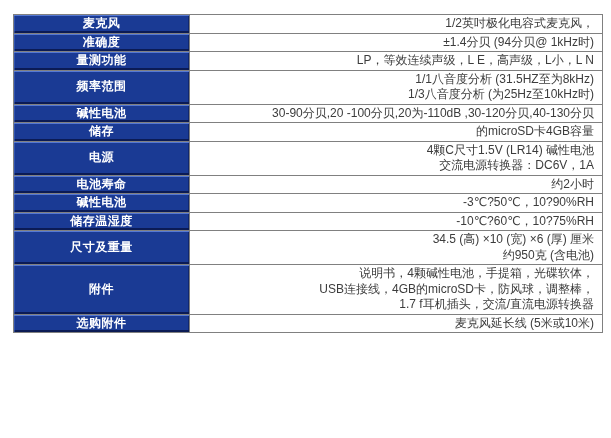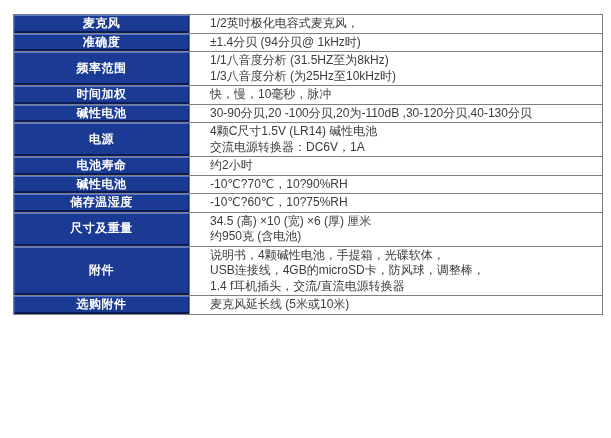--- a/index.html
+++ b/index.html
@@ -42,22 +42,22 @@
     letter-spacing: 0.5px;
     box-shadow:
       inset 0 1px 0 rgba(96, 132, 222, 0.85),
       inset 1px 0 0 rgba(70, 105, 200, 0.55),
       inset -1px 0 0 rgba(10, 24, 80, 0.55),
       inset 0 -2px 0 rgba(9, 22, 74, 0.85);
   }
   td.value {
     background: #ffffff;
     color: var(--value-fg, #3c3c3c);
-    text-align: left;
-    padding: 1px 20px;
+    text-align: right;
+    padding: 1px 8px;
   }
   td.value .ln {
     line-height: 15.5px;
     white-space: nowrap;
     overflow: hidden;
   }
 </style>
 </head>
 <body>
 
@@ -70,76 +70,82 @@
           <div class="ln">1/2英吋极化电容式麦克风，</div>
         </td>
       </tr>
       <tr>
         <td class="label">准确度</td>
         <td class="value">
           <div class="ln">±1.4分贝 (94分贝@ 1kHz时)</div>
         </td>
       </tr>
       <tr>
+        <td class="label">量测功能</td>
+        <td class="value">
+          <div class="ln">LP，等效连续声级，L E，高声级，L小，L N</div>
+        </td>
+      </tr>
+      <tr>
         <td class="label">频率范围</td>
         <td class="value">
           <div class="ln">1/1八音度分析 (31.5HZ至为8kHz)</div>
           <div class="ln">1/3八音度分析 (为25Hz至10kHz时)</div>
         </td>
       </tr>
       <tr>
-        <td class="label">时间加权</td>
+        <td class="label">碱性电池</td>
         <td class="value">
-          <div class="ln">快，慢，10毫秒，脉冲</div>
+          <div class="ln">30-90分贝,20 -100分贝,20为-110dB ,30-120分贝,40-130分贝</div>
         </td>
       </tr>
       <tr>
-        <td class="label">碱性电池</td>
+        <td class="label">储存</td>
         <td class="value">
-          <div class="ln">30-90分贝,20 -100分贝,20为-110dB ,30-120分贝,40-130分贝</div>
+          <div class="ln">的microSD卡4GB容量</div>
         </td>
       </tr>
       <tr>
         <td class="label">电源</td>
         <td class="value">
           <div class="ln">4颗C尺寸1.5V (LR14) 碱性电池</div>
           <div class="ln">交流电源转换器：DC6V，1A</div>
         </td>
       </tr>
       <tr>
         <td class="label">电池寿命</td>
         <td class="value">
           <div class="ln">约2小时</div>
         </td>
       </tr>
       <tr>
         <td class="label">碱性电池</td>
         <td class="value">
-          <div class="ln">-10℃?70℃，10?90%RH</div>
+          <div class="ln">-3℃?50℃，10?90%RH</div>
         </td>
       </tr>
       <tr>
         <td class="label">储存温湿度</td>
         <td class="value">
           <div class="ln">-10℃?60℃，10?75%RH</div>
         </td>
       </tr>
       <tr>
         <td class="label">尺寸及重量</td>
         <td class="value">
           <div class="ln">34.5 (高) ×10 (宽) ×6 (厚) 厘米</div>
           <div class="ln">约950克 (含电池)</div>
         </td>
       </tr>
       <tr>
         <td class="label">附件</td>
         <td class="value">
           <div class="ln">说明书，4颗碱性电池，手提箱，光碟软体，</div>
           <div class="ln">USB连接线，4GB的microSD卡，防风球，调整棒，</div>
-          <div class="ln">1.4 f耳机插头，交流/直流电源转换器</div>
+          <div class="ln">1.7 f耳机插头，交流/直流电源转换器</div>
         </td>
       </tr>
       <tr>
         <td class="label">选购附件</td>
         <td class="value">
           <div class="ln">麦克风延长线 (5米或10米)</div>
         </td>
       </tr>
     </tbody>
   </table>

